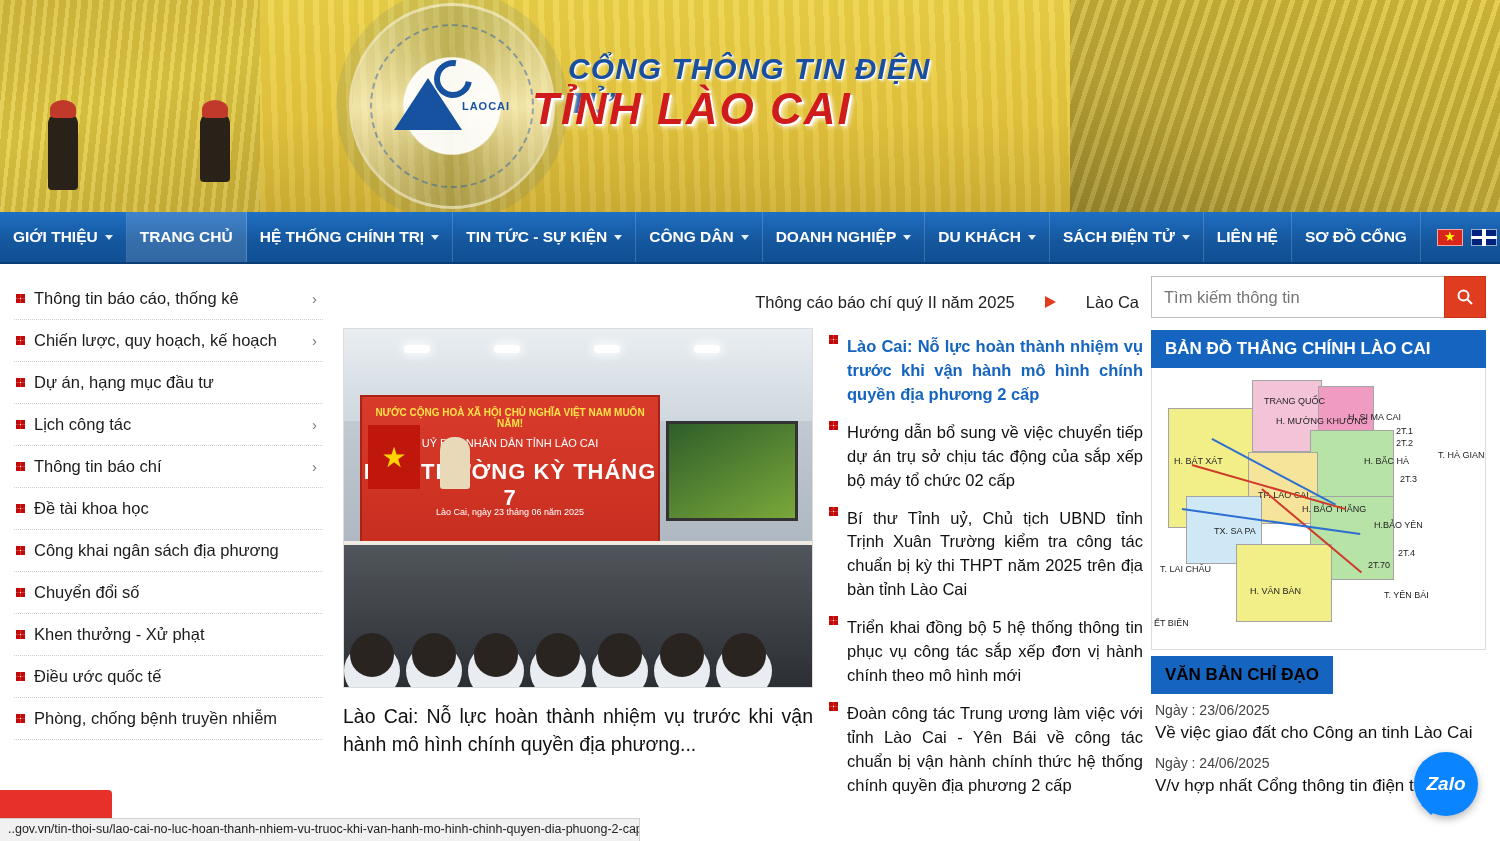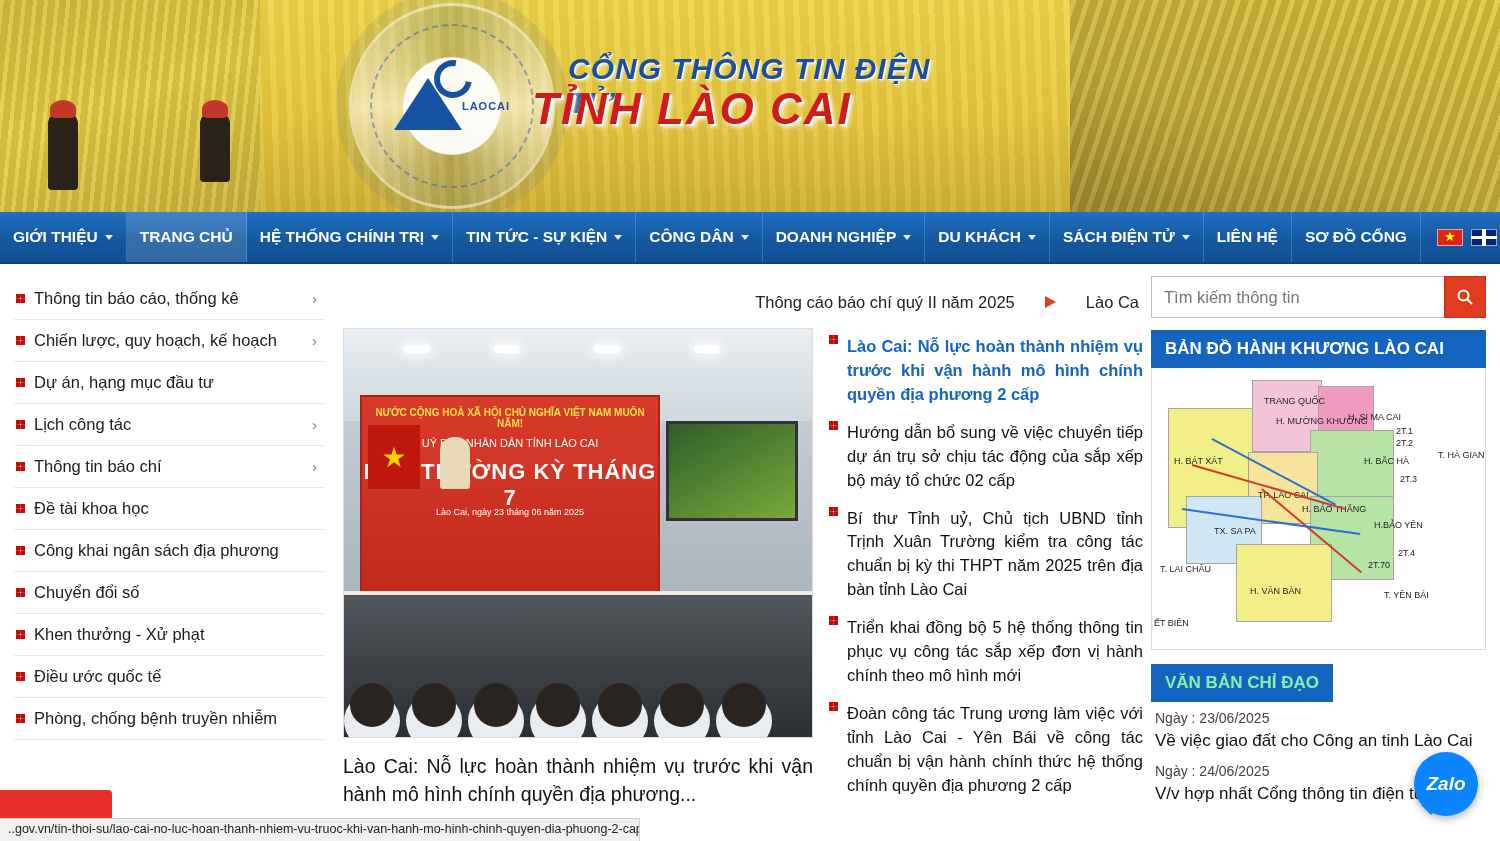--- a/index.html
+++ b/index.html
@@ -166,21 +166,21 @@
     display: flex; align-items: center; justify-content: flex-end; gap: 30px;
   }
   .marquee .tri-play {
     width: 0; height: 0; border-top: 6px solid transparent; border-bottom: 6px solid transparent;
     border-left: 11px solid #e03c1f;
   }
 
   .content-row { display: flex; gap: 14px; padding-left: 6px; }
   .feature { width: 470px; }
   .feature-img {
-    width: 470px; height: 410px; border: 1px solid #ddd;
+    width: 470px; height: 360px; border: 1px solid #ddd;
     position: relative; overflow: hidden;
     background: linear-gradient(180deg, #cfd6dc 0%, #b9c2cb 40%, #9aa5af 100%);
   }
   .fi-ceil { position:absolute; left:0; top:0; width:100%; height:92px; background: linear-gradient(180deg,#e9eef2,#cfd8de); }
   .fi-ceil .light { position:absolute; top: 16px; width: 26px; height: 8px; background:#fff; border-radius: 4px; box-shadow: 0 0 10px 3px rgba(255,255,255,.8); }
   .fi-stage {
     position:absolute; left: 16px; top: 66px; width: 300px; height: 200px;
     background: linear-gradient(180deg, #d93b2b 0%, #c22a1c 100%);
     border: 2px solid #a82216;
   }
@@ -233,22 +233,22 @@
   }
   .map-box {
     height: 282px; border: 1px solid #ddd; border-top: none; position: relative; overflow: hidden;
     background: #ffffff;
   }
   .map-box .region { position: absolute; border: 1px solid #a4a4a4; }
   .map-lbl { position: absolute; font-size: 9px; color: #222; white-space: nowrap; }
   .map-red { position:absolute; background: #d03a2a; height: 1.5px; transform-origin: left center; }
   .map-blue { position:absolute; background: #2f6fd0; height: 1.5px; transform-origin: left center; }
   .doc-head {
-    background: #1565c0; color: #86efac; font-size: 17px; font-weight: bold;
-    padding: 9px 14px; display: inline-block; margin-top: 14px;
+    background: #1565c0; color: #000000; font-size: 17px; font-weight: bold;
+    padding: 9px 14px; display: inline-block; margin-top: 6px;
   }
   .doc-item { padding: 8px 4px 4px 4px; }
   .doc-date { font-size: 14px; color: #444; }
   .doc-title { font-size: 17px; color: #111; margin-top: 5px; }
 
   
   .zalo {
     position: absolute; right: 22px; top: 752px; width: 64px; height: 64px;
     border-radius: 50%; background: #0a84ff; color: #fff;
     display: flex; align-items: center; justify-content: center;
@@ -492,21 +492,21 @@
     <div class="rc-search">
       <input type="text" placeholder="Tìm kiếm thông tin" style="">
       <div class="btn">
         <svg width="18" height="18" viewBox="0 0 18 18">
           <circle cx="7.5" cy="7.5" r="5" fill="none" stroke="#fff" stroke-width="2"></circle>
           <line x1="11.5" y1="11.5" x2="16" y2="16" stroke="#fff" stroke-width="2"></line>
         </svg>
       </div>
     </div>
 
-    <div class="rc-head">BẢN ĐỒ HÀNH KHƯƠNG LÀO CAI</div>
+    <div class="rc-head">BẢN ĐỒ THẮNG CHÍNH LÀO CAI</div>
     <div class="map-box">
       <div class="region" style="left:16px; top:40px; width:86px; height:120px; background:#f2ef88;"></div>
       <div class="region" style="left:100px; top:12px; width:70px; height:72px; background:#f3c3d8;"></div>
       <div class="region" style="left:166px; top:18px; width:56px; height:52px; background:#f09bc1;"></div>
       <div class="region" style="left:158px; top:62px; width:84px; height:78px; background:#b7e3a6;"></div>
       <div class="region" style="left:96px; top:84px; width:70px; height:72px; background:#f6e49a;"></div>
       <div class="region" style="left:34px; top:128px; width:76px; height:68px; background:#cfe8f5;"></div>
       <div class="region" style="left:158px; top:128px; width:84px; height:84px; background:#b7e3a6;"></div>
       <div class="region" style="left:84px; top:176px; width:96px; height:78px; background:#f2ef88;"></div>
 

